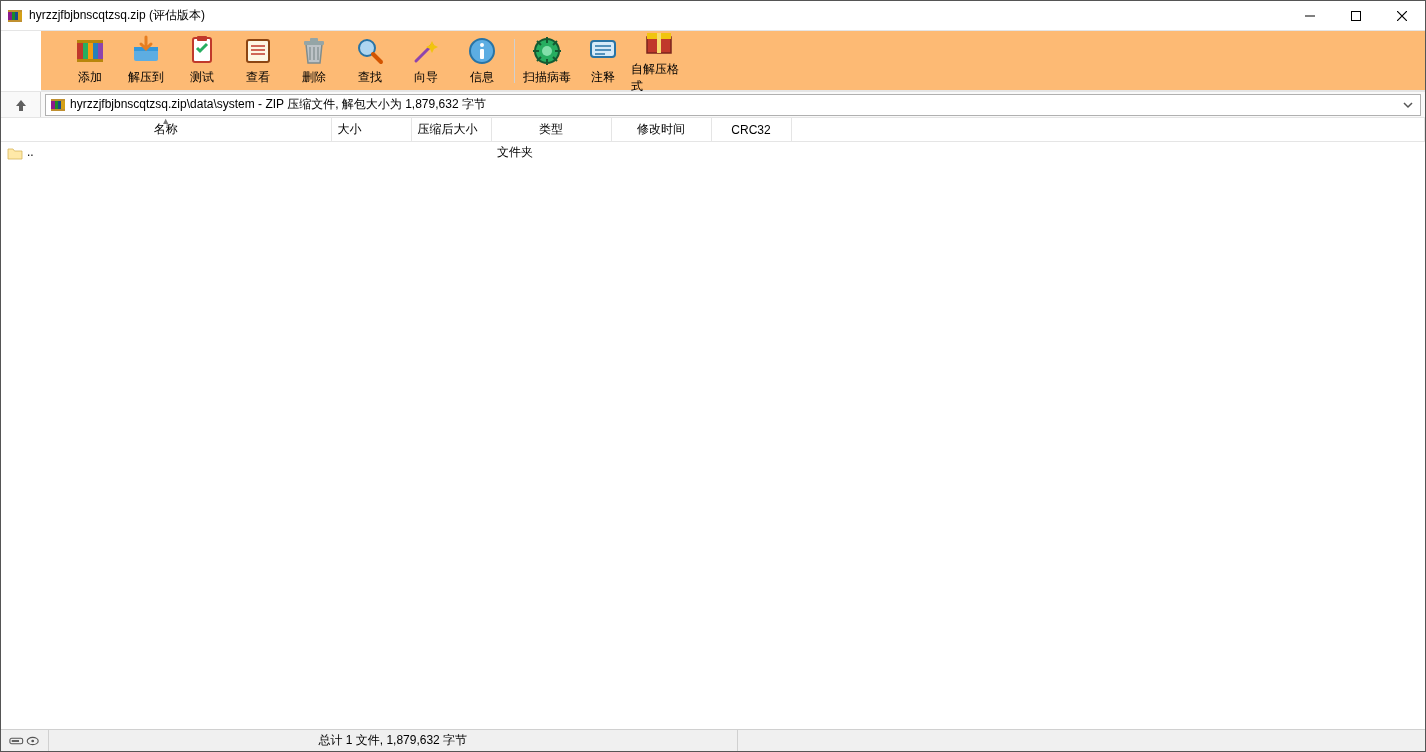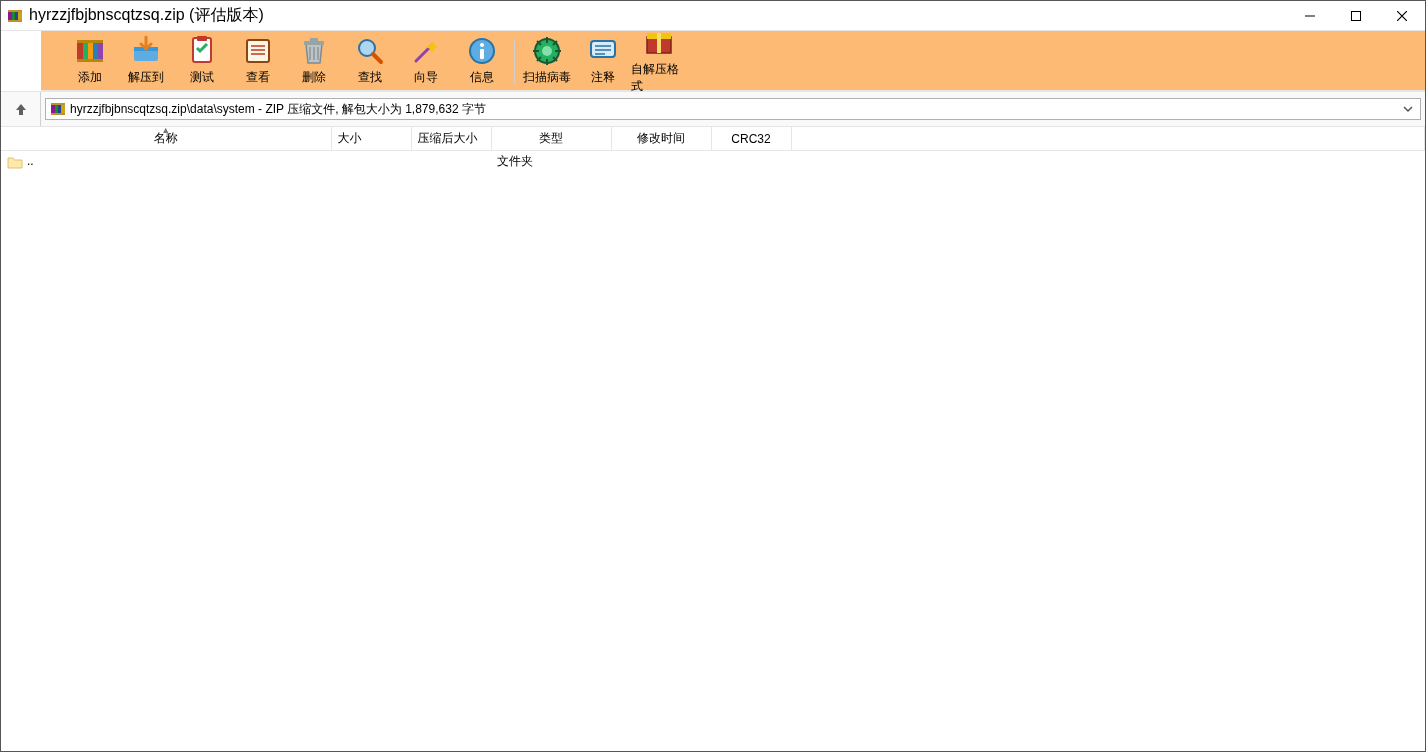--- a/index.html
+++ b/index.html
@@ -2,37 +2,37 @@
 <html><head>
 <meta charset="utf-8">
 <style>
 * { box-sizing: border-box; margin: 0; padding: 0; }
 html, body { width: 1426px; height: 752px; font-family: "Microsoft YaHei", "Segoe UI", Tahoma, sans-serif; font-size: 12px; background: #fff; color: #000; overflow: hidden; }
 .window { display: flex; flex-direction: column; width: 100%; height: 100%; border: 1px solid #555; }
 
 
 .titlebar { height: 30px; display: flex; align-items: center; background: #fff; border-bottom: 1px solid #e5e5e5; }
 .titlebar .appicon { width: 16px; height: 16px; margin: 0 6px; }
-.titlebar .title { flex: 0 0 auto; font-size: 16px; }
+.titlebar .title { flex: 0 0 auto; font-size: 12px; }
 .titlebar .spacer { flex: 1; }
 .titlebar .winbtn { width: 46px; height: 30px; display: flex; align-items: center; justify-content: center; }
 
 
 .menubar { height: 24px; display: flex; align-items: center; padding: 0 4px; background: #fff; }
 .menubar .menuitem { padding: 3px 8px; cursor: default; }
 
 
 .toolbar { height: 60px; display: flex; align-items: center; background: #fdba74; border-bottom: 1px solid #e5e5e5; padding: 0 21px; margin-left: 40px; }
 .toolbtn { display: flex; flex-direction: column; align-items: center; justify-content: center; width: 56px; height: 56px; cursor: default; }
 .toolbtn .ticon { width: 32px; height: 32px; display: flex; align-items: center; justify-content: center; }
 .toolbtn .tlabel { font-size: 12px; margin-top: 2px; }
 .toolsep { width: 1px; height: 44px; background: #d0d0d0; margin: 0 4px; }
 
 
-.addressbar { height: 36px; display: flex; align-items: center; border-top: 1px solid #e5e5e5; border-bottom: 1px solid #e5e5e5; background: #f9f9f9; }
+.addressbar { height: 27px; display: flex; align-items: center; border-top: 1px solid #e5e5e5; border-bottom: 1px solid #e5e5e5; background: #f9f9f9; }
 .addressbar .upbtn { width: 40px; height: 100%; display: flex; align-items: center; justify-content: center; border-right: 1px solid #d0d0d0; }
 .addressbar .pathbox { flex: 1; height: 22px; margin: 0 4px; border: 1px solid #b0b0b0; background: #fff; display: flex; align-items: center; padding: 0 4px; position: relative; }
 .addressbar .pathbox .smicon { width: 16px; height: 16px; margin-right: 4px; flex-shrink: 0; }
 .addressbar .pathbox .pathtext { flex: 1; font-size: 12px; white-space: nowrap; overflow: hidden; }
 .addressbar .pathbox .ddarrow { width: 16px; display: flex; align-items: center; justify-content: center; color: #555; }
 
 
 .filelist { flex: 1; overflow: auto; background: #fff; }
 .filelist table { width: 100%; border-collapse: collapse; table-layout: fixed; }
 .filelist th { text-align: center; font-weight: normal; padding: 3px 6px; border-right: 1px solid #e5e5e5; border-bottom: 1px solid #e5e5e5; background: #fff; position: relative; height: 22px; }
@@ -271,14 +271,28 @@
             <td class="num"></td>
           <td>文件夹</td>
           <td></td>
             <td></td>
             <td></td>
         </tr>
       </tbody>
     </table>
   </div>
 
+  <div class="statusbar">
+    <div class="sseg icons">
+      <svg width="34" height="12" viewBox="0 0 34 12">
+        <rect x="1" y="3" width="14" height="6" rx="2" fill="none" stroke="#555" stroke-width="1.2"></rect>
+        <rect x="3" y="5" width="8" height="2" fill="#555"></rect>
+        <ellipse cx="26" cy="6" rx="6" ry="4" fill="none" stroke="#555" stroke-width="1.2"></ellipse>
+        <circle cx="26" cy="6" r="1.5" fill="#555"></circle>
+      </svg>
+    </div>
+    <div class="sseg grow">
+      <span>总计 1 文件, 1,879,632 字节</span>
+    </div>
+    <div class="sseg" style="flex:1;border-right:none"></div>
+  </div>
 
 </div>
 
 </body></html>

